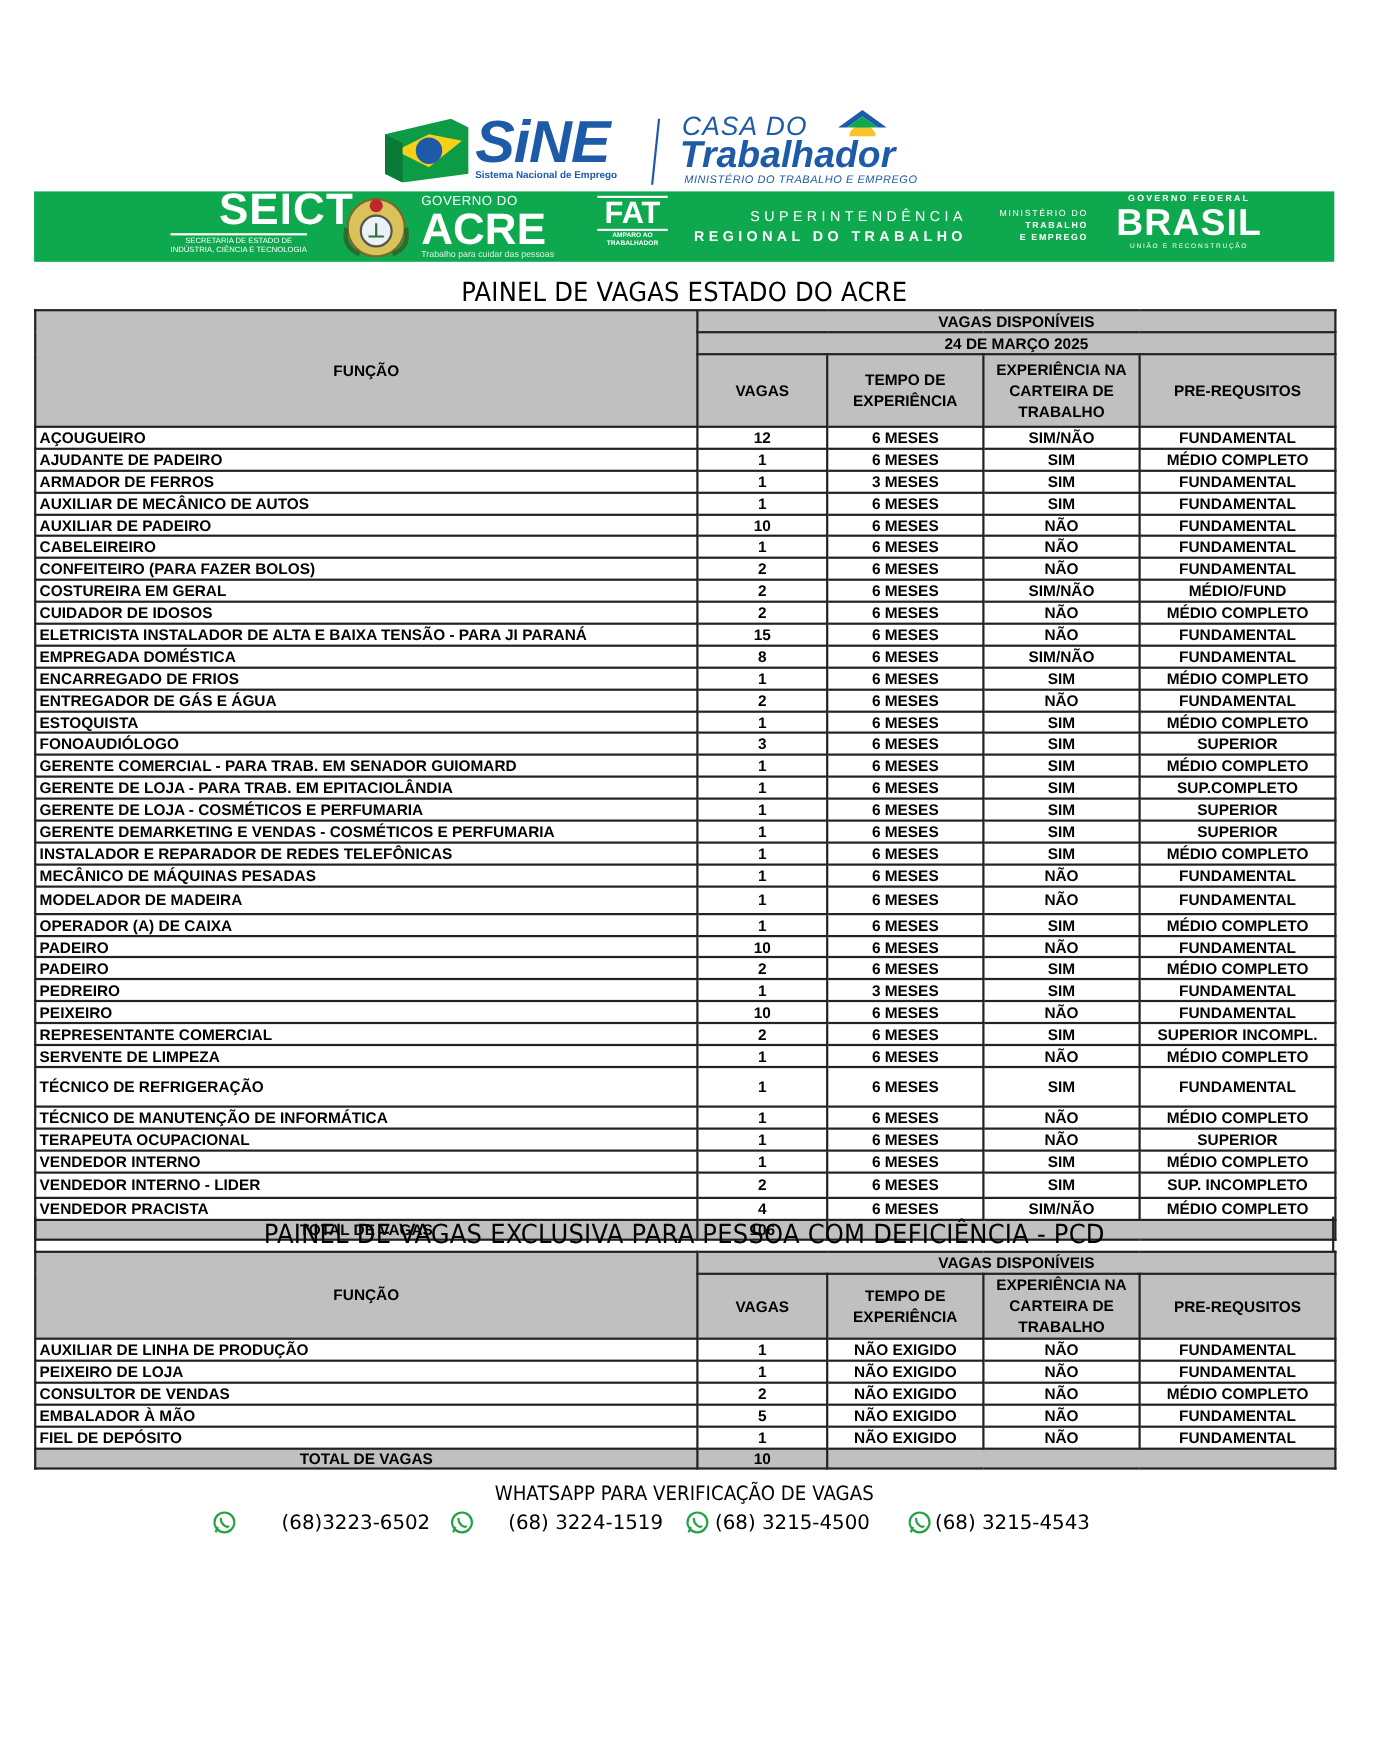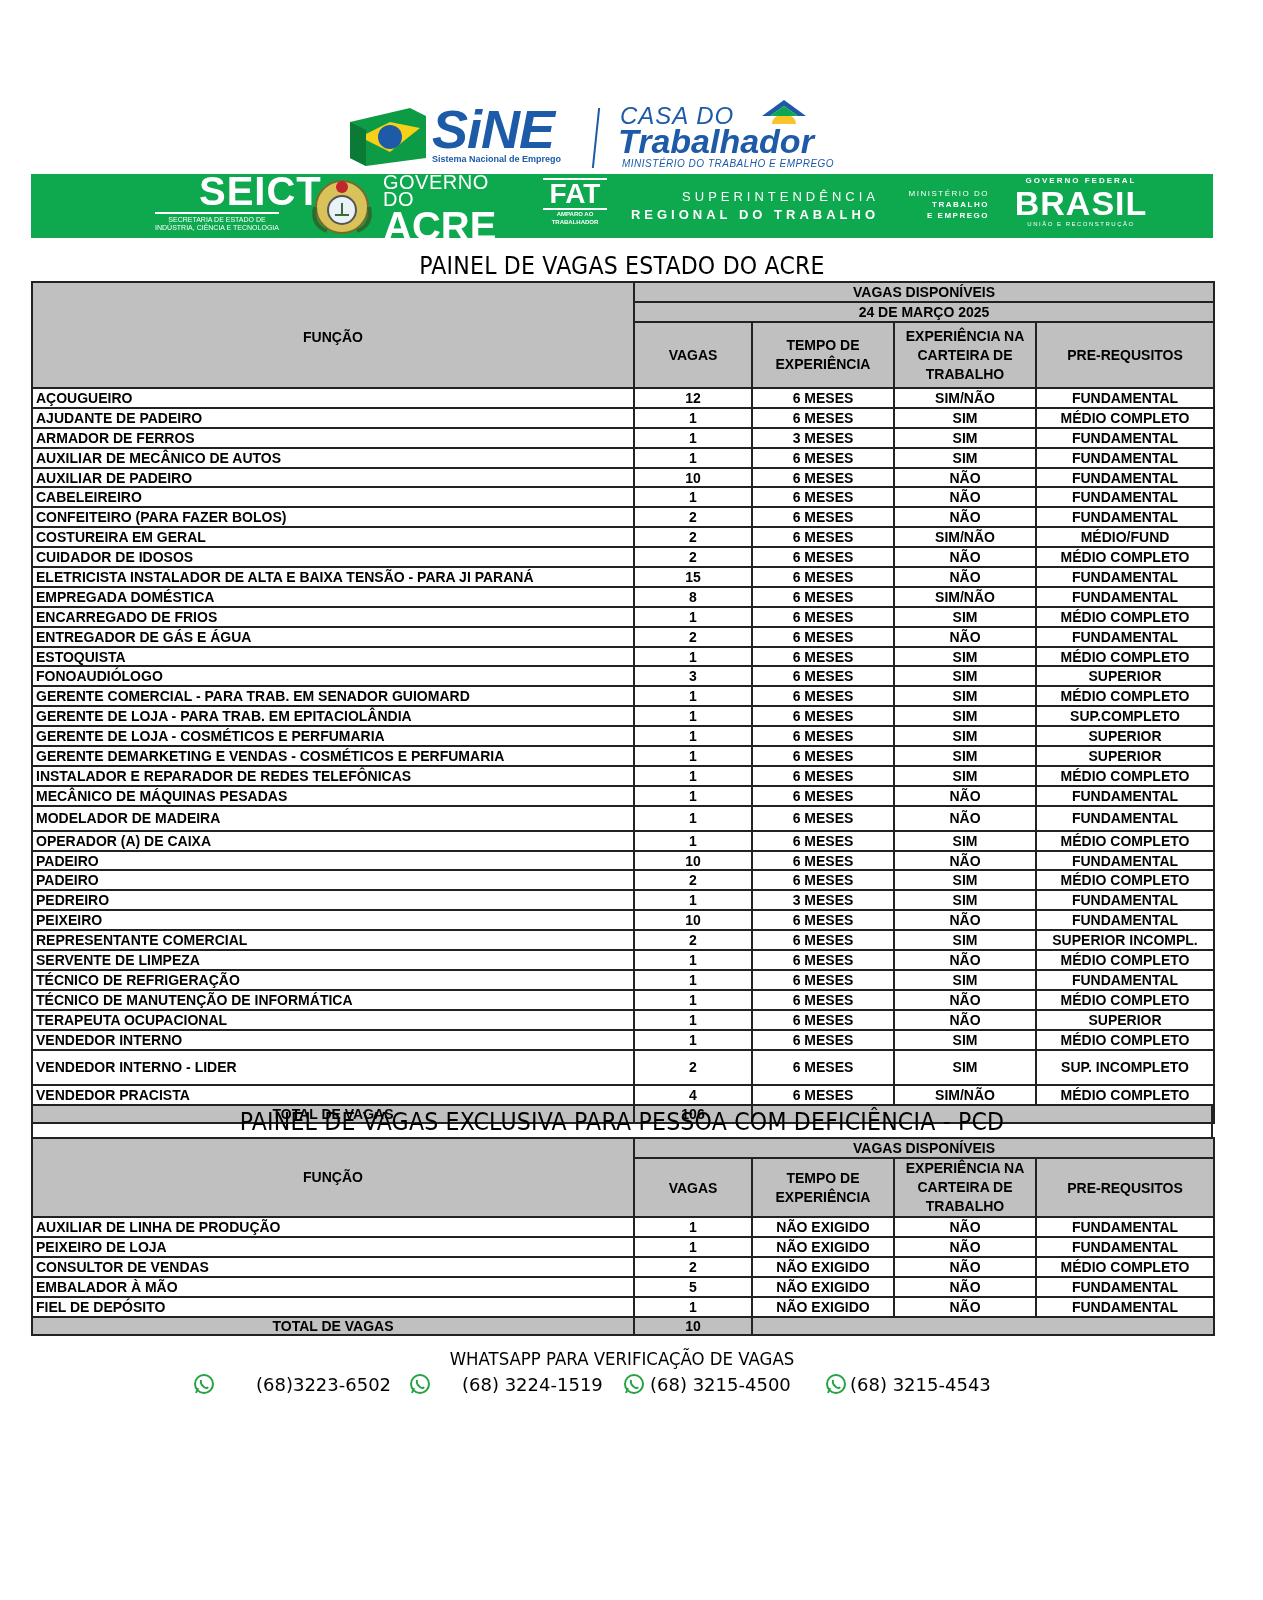--- a/index.html
+++ b/index.html
@@ -16,21 +16,21 @@
   .casa-sub{position:absolute;left:272px;top:58px;font-size:10px;font-style:italic;color:#1d5aa8;letter-spacing:0.5px;}
   .casa-sub b{font-weight:400;}
   
   .banner{position:absolute;left:31px;top:174px;width:1182px;height:64px;background:#0ea84e;color:#fff;}
   .seict{position:absolute;left:124px;top:-2px;width:124px;text-align:center;}
   .seict .big{font-size:40px;font-weight:bold;line-height:38px;letter-spacing:1px;margin-left:44px;}
   .seict .line{height:2px;background:#fff;margin:2px 0 2px 0;}
   .seict .small{font-size:7px;line-height:8px;}
   .coat{position:absolute;left:276px;top:3px;width:70px;height:58px;}
   .gov{position:absolute;left:352px;top:0;width:130px;}
-  .gov .t1{font-size:20px;line-height:17px;letter-spacing:0.5px;}
+  .gov .t1{font-size:12px;line-height:17px;letter-spacing:0.5px;}
   .gov .t2{font-size:40px;font-weight:bold;line-height:36px;}
   .gov .t3{font-size:8px;opacity:0.85;}
   .fat{position:absolute;left:512px;top:4px;width:64px;text-align:center;}
   .fat .line{height:2px;background:#fff;}
   .fat .big{font-size:28px;font-weight:bold;line-height:28px;}
   .fat .small{font-size:6px;font-weight:bold;line-height:8px;}
   .sup{position:absolute;left:598px;top:14px;width:250px;text-align:right;}
   .sup .t1{font-size:13px;letter-spacing:4px;line-height:18px;}
   .sup .t2{font-size:13px;font-weight:bold;letter-spacing:4px;line-height:18px;}
   .mte{position:absolute;left:860px;top:14px;width:98px;text-align:right;font-size:8px;line-height:11px;letter-spacing:1.5px;}
@@ -340,21 +340,21 @@
         <td class="c">SIM</td>
         <td class="c">SUPERIOR INCOMPL.</td>
       </tr>
       <tr class="r" style="height: 19.9px;">
         <td class="f">SERVENTE DE LIMPEZA</td>
         <td class="c">1</td>
         <td class="c">6 MESES</td>
         <td class="c">NÃO</td>
         <td class="c">MÉDIO COMPLETO</td>
       </tr>
-      <tr class="r" style="height: 20px;">
+      <tr class="r" style="height: 36px;">
         <td class="f">TÉCNICO DE REFRIGERAÇÃO</td>
         <td class="c">1</td>
         <td class="c">6 MESES</td>
         <td class="c">SIM</td>
         <td class="c">FUNDAMENTAL</td>
       </tr>
       <tr class="r" style="height: 19.9px;">
         <td class="f">TÉCNICO DE MANUTENÇÃO DE INFORMÁTICA</td>
         <td class="c">1</td>
         <td class="c">6 MESES</td>
@@ -368,21 +368,21 @@
         <td class="c">NÃO</td>
         <td class="c">SUPERIOR</td>
       </tr>
       <tr class="r" style="height: 19.9px;">
         <td class="f">VENDEDOR INTERNO</td>
         <td class="c">1</td>
         <td class="c">6 MESES</td>
         <td class="c">SIM</td>
         <td class="c">MÉDIO COMPLETO</td>
       </tr>
-      <tr class="r" style="height: 35px; margin-top: 34px;">
+      <tr class="r" style="height: 23px; margin-top: 34px;">
         <td class="f">VENDEDOR INTERNO - LIDER</td>
         <td class="c">2</td>
         <td class="c">6 MESES</td>
         <td class="c">SIM</td>
         <td class="c">SUP. INCOMPLETO</td>
       </tr>
       <tr class="r" style="height: 19.9px;">
         <td class="f">VENDEDOR PRACISTA</td>
         <td class="c">4</td>
         <td class="c">6 MESES</td>

